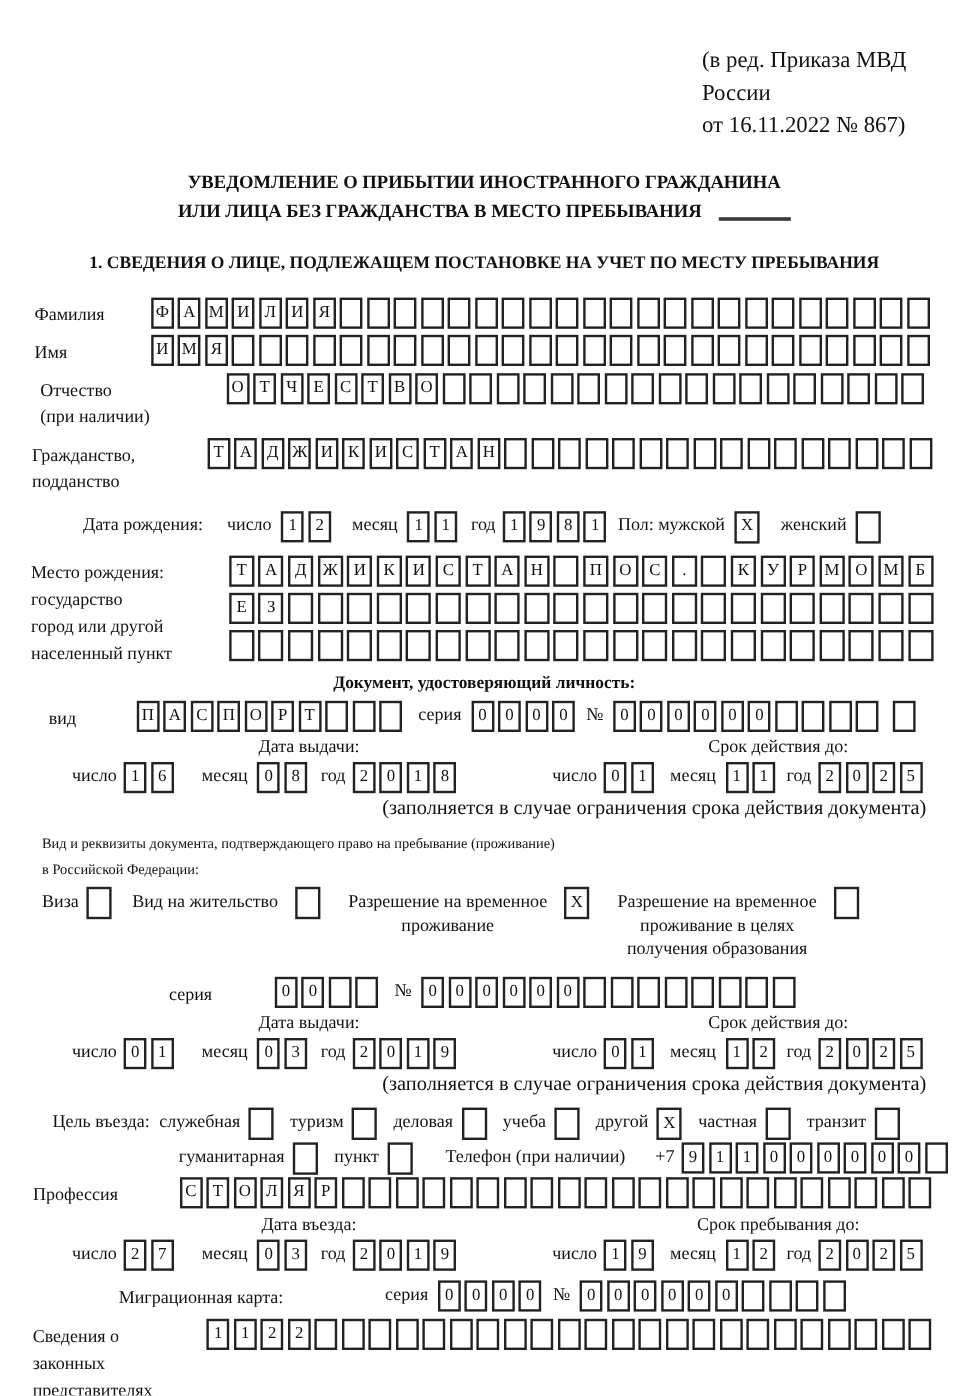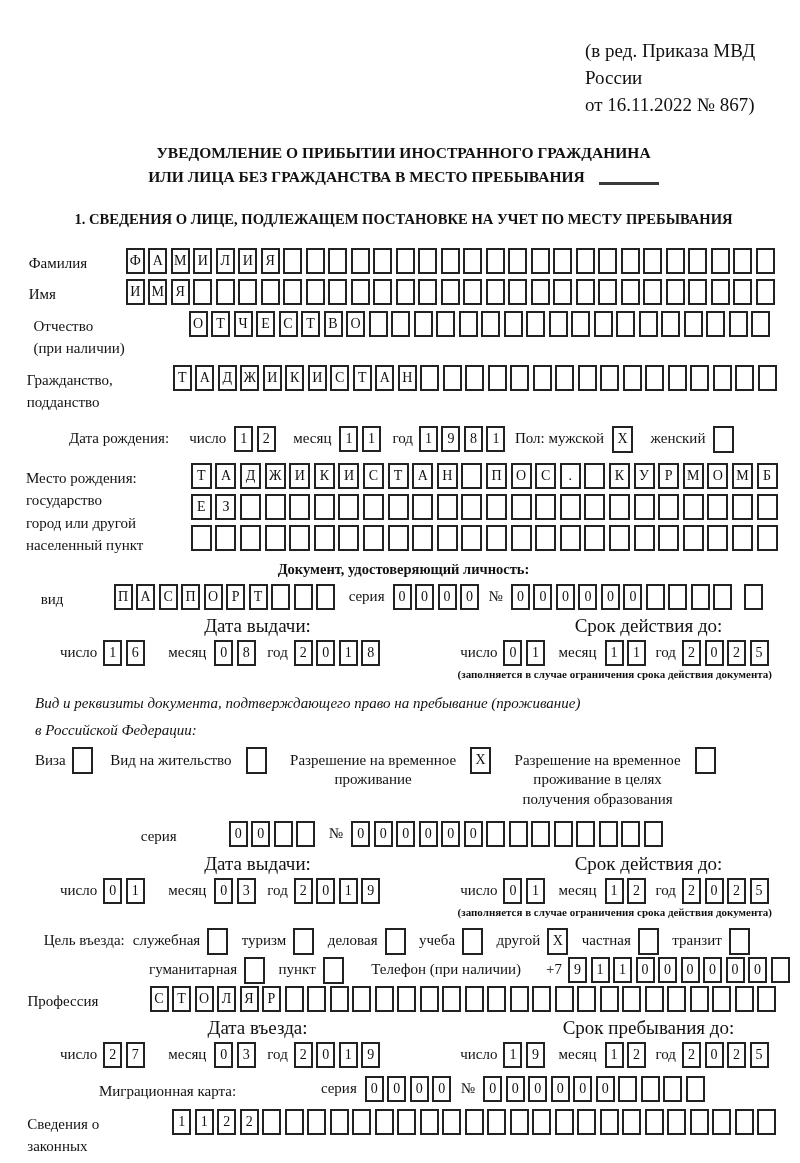--- a/index.html
+++ b/index.html
@@ -28,29 +28,29 @@
   .one .cell { width:21px; height:27px; }
   .w97 { width:97px; } .w155 { width:155px; } .w146 { width:146px; } .w165 { width:165px; }
   .w73 { width:73px; } .w122 { width:122px; } .w145 { width:145px; }
 
   .inline-lbl { padding-top:4px; flex:none; }
   .gap6 { margin-left:6px; } .gap8 { margin-left:8px; } .gap10 { margin-left:10px; }
   .gap14 { margin-left:14px; } .gap20 { margin-left:20px; } .gap25 { margin-left:25px; }
   .mr6 { margin-right:6px; } .mr8 { margin-right:8px; }
 
   .doc-heading { text-align:center; font-weight:bold; font-size:14.5px; margin:4px 0 6px 0; }
-  .date-titles { display:flex; font-size:19px; margin-top:0;gap:45px; }
+  .date-titles { display:flex; font-size:15px; margin-top:0;gap:45px; }
   .date-titles .dt-left { width:445px; text-align:center; }
   .date-titles .dt-right { flex:1; text-align:center; }
   .date-vals { display:flex; align-items:flex-start; margin-top:3px; }
   .dv-left { width:445px; display:flex; align-items:flex-start; }
   .dv-right { display:flex; align-items:flex-start; }
-  .small-note { font-size:11px; text-align:right; margin-top:2px;font-weight:bold; }
-
-  .intro { margin-top:10px; font-size:15px; line-height:1.75; white-space:pre-line;font-style:italic; }
+  .small-note { font-size:17px; text-align:right; margin-top:2px; }
+
+  .intro { margin-top:10px; font-size:12px; line-height:1.75; white-space:pre-line; }
   .opts { display:flex; align-items:flex-start; margin-top:4px; }
   .opt { display:flex; align-items:flex-start; }
   .opt-lines { display:flex; flex-direction:column; align-items:center; text-align:center;
                line-height:1.3; white-space:pre-line; padding-top:4px; }
   .choices { display:flex; align-items:flex-start; }
   .choice { display:flex; align-items:flex-start; margin-right:10px; }
   .choice-lbl { padding-top:4px; margin-right:7px; }
   .cbox { width:21px; height:27px; }
 </style>
 </head>

